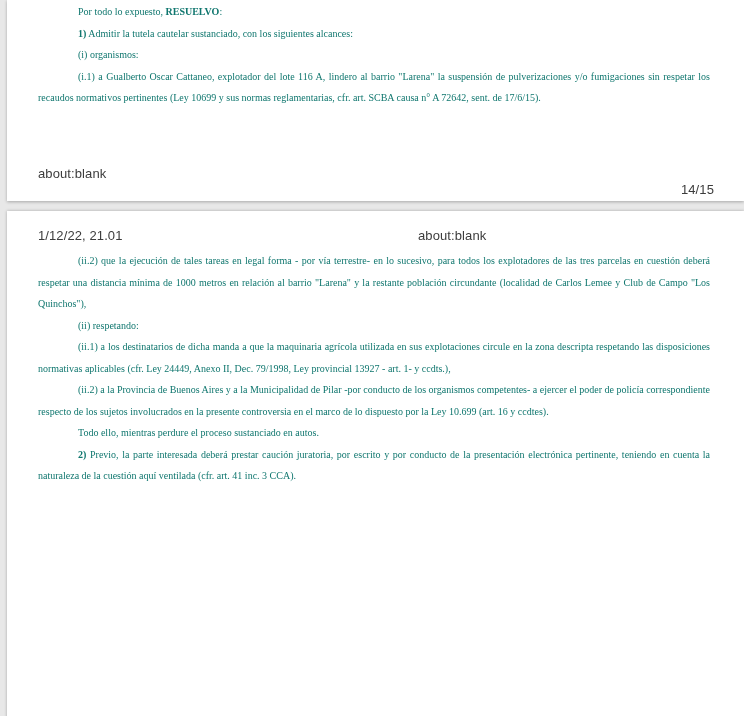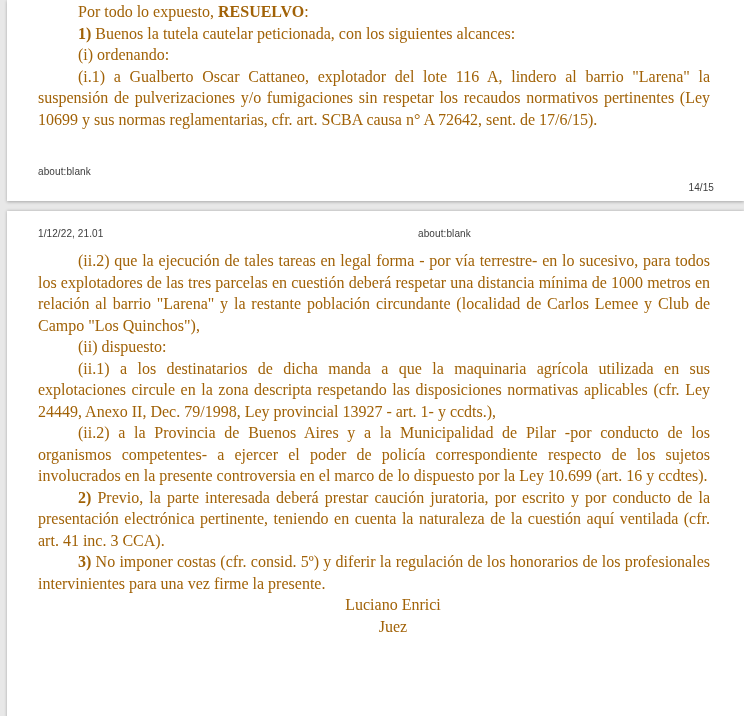--- a/index.html
+++ b/index.html
@@ -18,36 +18,36 @@
     position: absolute;
     left: 7px;
     width: 737px;
     background: #ffffff;
     box-shadow: 0 0 3px rgba(0,0,0,0.28);
   }
   .page-1 { top: 0; height: 201px; box-shadow: 0 1px 3px rgba(0,0,0,0.28); }
   .page-2 { top: 211px; height: 540px; }
 
   .doc-text {
-    font-size: 16px;
+    font-size: 10px;
     line-height: 21.5px;
-    color: #a16207;
+    color: #0f766e;
     text-align: justify;
   }
   .doc-text p { margin: 0; text-indent: 40px; }
 
   .page1-content { position: absolute; top: 1px; left: 31px; right: 34px; }
   .page2-content { position: absolute; top: 39px; left: 31px; right: 34px; }
 
   .b { font-weight: bold; }
   .u { }
 
   .hf {
     font-family: "Liberation Sans", sans-serif;
-    font-size: 10px;
+    font-size: 13px;
     color: #3c3c3c;
     letter-spacing: 0.1px;
   }
   .footer-1 { position: absolute; top: 166px; left: 31px; right: 30px; }
   .footer-1 .hf-left { position: absolute; left: 0; top: 0; }
   .footer-1 .hf-right { position: absolute; right: 0; top: 16px; }
 
   .header-2 { position: absolute; top: 17px; left: 0; right: 0; height: 12px; }
   .header-2 .hf-left { position: absolute; left: 31px; top: 0; }
   .header-2 .hf-center { position: absolute; left: 411px; top: 0; }
@@ -56,42 +56,38 @@
   .signature p { text-indent: 0; margin: 0; }
 </style>
 </head>
 <body>
 
 <div class="viewport">
 
   <div class="page page-1">
     <div class="doc-text page1-content">
       <p><span>Por todo lo expuesto, </span><span class="b">RESUELVO</span><span>:</span></p>
-      <p><span class="b">1)</span><span> Buenos la tutela cautelar peticionada, con los siguientes alcances:</span></p>
-      <p><span>(i) ordenando:</span></p>
+      <p><span class="b">1)</span><span> Admitir la tutela cautelar sustanciado, con los siguientes alcances:</span></p>
+      <p><span>(i) organismos:</span></p>
       <p><span>(i.1) a Gualberto Oscar Cattaneo, explotador del lote 116 A, lindero al barrio "Larena" la suspensión de pulverizaciones y/o fumigaciones sin respetar los recaudos normativos pertinentes (Ley 10699 y sus normas reglamentarias, cfr. art. SCBA causa n° A 72642, sent. de 17/6/15).</span></p>
     </div>
     <div class="hf footer-1">
       <span class="hf-left">about:blank</span>
       <span class="hf-right">14/15</span>
     </div>
   </div>
 
   <div class="page page-2">
     <div class="hf header-2">
       <span class="hf-left">1/12/22, 21.01</span>
       <span class="hf-center">about:blank</span>
     </div>
     <div class="doc-text page2-content">
       <p><span>(ii.2) que la ejecución de tales tareas en legal forma - por vía terrestre- en lo sucesivo, para todos los explotadores de las tres parcelas en cuestión deberá respetar una distancia mínima de 1000 metros en relación al barrio "Larena" y la restante población circundante (localidad de Carlos Lemee y Club de Campo "Los Quinchos"),</span></p>
-      <p><span>(ii) dispuesto:</span></p>
+      <p><span>(ii) respetando:</span></p>
       <p><span>(ii.1) a los destinatarios de dicha manda a que la maquinaria agrícola utilizada en sus explotaciones circule en la zona descripta respetando las disposiciones normativas aplicables (cfr. Ley 24449, Anexo II, Dec. 79/1998, Ley provincial 13927 - art. 1- y ccdts.),</span></p>
       <p><span>(ii.2) a la Provincia de Buenos Aires y a la Municipalidad de Pilar -por conducto de los organismos competentes- a ejercer el poder de policía correspondiente respecto de los sujetos involucrados en la presente controversia en el marco de lo dispuesto por la Ley 10.699 (art. 16 y ccdtes).</span></p>
+      <p><span>Todo ello, mientras perdure el proceso sustanciado en autos.</span></p>
       <p><span class="b">2) </span><span class="u">Previo</span><span>, la parte interesada deberá prestar caución juratoria, por escrito y por conducto de la presentación electrónica pertinente, teniendo en cuenta la naturaleza de la cuestión aquí ventilada (cfr. art. 41 inc. 3 CCA).</span></p>
-      <p><span class="b">3)</span><span> No imponer costas (cfr. consid. 5º) y diferir la regulación de los honorarios de los profesionales intervinientes para una vez firme la presente.</span></p>
-      <div class="signature">
-        <p><span>Luciano Enrici</span></p>
-        <p><span>Juez</span></p>
-      </div>
     </div>
   </div>
 
 </div>
 
 </body></html>

